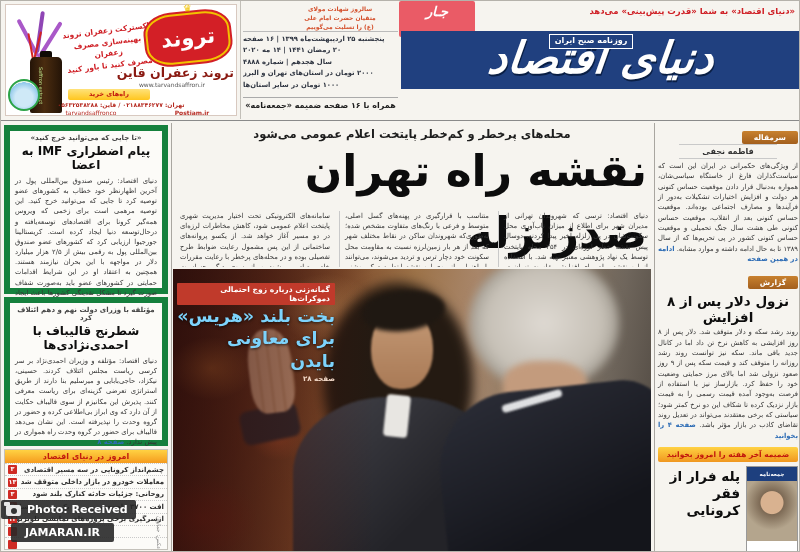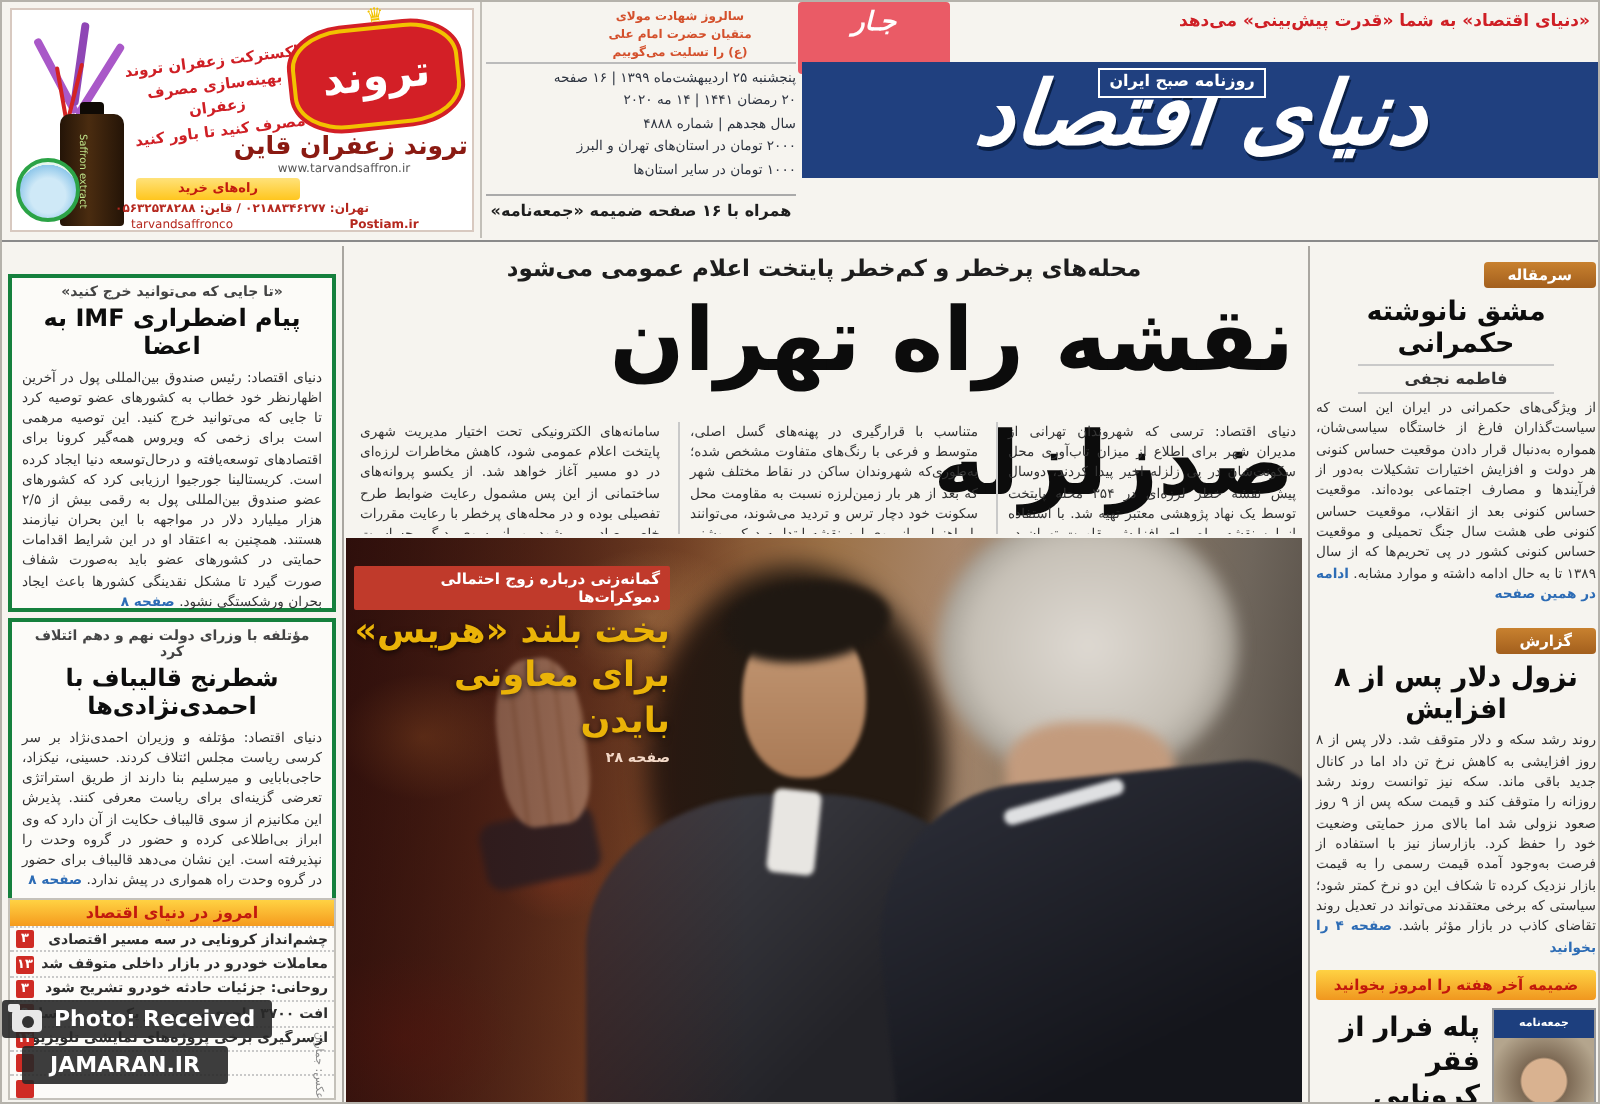--- a/index.html
+++ b/index.html
@@ -47,31 +47,31 @@
   .tagline{left:540px;top:5px;width:254px;font-size:8.5px;font-weight:bold;color:#cf1f25;text-align:right;}
 
   
   .mast{left:400px;top:30px;width:400px;height:58px;background:#20407f;}
   .mast-title{left:0;top:-6px;width:400px;height:66px;color:#fff;font-family:"DejaVu Serif",serif;
               font-style:italic;font-weight:bold;font-size:44px;line-height:66px;text-align:center;
               transform:skewX(-6deg);text-shadow:1px 2px 0 #0a1f45;}
   .mast-sub{left:148px;top:3px;width:84px;height:15px;border:1.5px solid #fff;background:#20407f;
             color:#fff;font-size:8px;font-weight:bold;text-align:center;line-height:12px;}
   .dates{left:242px;top:30px;width:155px;border-top:1px solid #bbb;padding-top:2px;
-         font-size:6.8px;line-height:11.4px;color:#2e3440;font-weight:normal;text-align:right;}
+         font-size:6.8px;line-height:11.4px;color:#2e3440;font-weight:bold;text-align:left;}
   .dates .dl{white-space:nowrap;overflow:hidden;}
   .supnote{left:242px;top:96px;width:155px;border-top:1px solid #aaa;padding-top:3px;
            font-size:8px;font-weight:bold;color:#1d1d1d;text-align:center;}
 
   .hdiv{left:0;top:119px;width:800px;height:1px;background:#8a8a8a;}
   .vdiv-l{left:170px;top:122px;width:1px;height:430px;background:#a9a6a0;}
   .vdiv-r{left:653px;top:122px;width:1px;height:430px;background:#a9a6a0;}
 
   
-  .lbox{background:#fcfbf8;border:2px solid #15803d;padding:3px 5px;margin-top:12px;}
+  .lbox{background:#fcfbf8;border:6px solid #15803d;padding:3px 5px;}
   .box-imf{left:3px;top:124px;width:164px;height:169px;}
   .box-chess{left:3px;top:296px;width:164px;height:149px;}
   .lk{font-size:7px;font-weight:bold;color:#444;text-align:center;}
   .lh{font-size:12px;font-weight:900;color:#0d0d0d;text-align:center;line-height:1.2;margin:2px 0 3px;}
   .lb{font-size:6.8px;line-height:1.5;color:#333;text-align:justify;}
   .box-today{left:3px;top:448px;width:164px;height:101px;border:1px solid #c4c1ba;background:#fcfbf8;}
   .today-head{height:13px;background:linear-gradient(#ffd243,#f59b1e);color:#c21a0e;font-size:8px;
               font-weight:bold;text-align:center;line-height:13px;}
   .trow{display:flex;align-items:center;justify-content:space-between;height:12.4px;
         padding:0 3px;border-top:1px dotted #c9c9c9;}
@@ -119,21 +119,21 @@
   .b-neck{left:330px;top:92px;width:84px;height:54px;background:#c39b7d;border-radius:40%;filter:blur(3px);}
   .b-suit{left:268px;top:118px;width:240px;height:180px;border-radius:32% 22% 0 0/44% 34% 0 0;
           background:linear-gradient(160deg,#2c2e38,#14151b 70%);transform:rotate(-6deg);filter:blur(1px);}
   .b-collar{left:328px;top:128px;width:62px;height:8px;background:#dfe0e2;border-radius:4px;
             transform:rotate(-16deg);filter:blur(1px);}
   .ph-shade{left:0;top:0;width:100%;height:100%;
             background:linear-gradient(to left, transparent 58%, rgba(60,16,10,.4) 76%, rgba(46,10,8,.66) 100%);}
   .ph-text{left:4px;top:14px;width:158px;text-align:right;}
   .ph-kick{display:inline-block;background:#c03a2b;color:#fff;font-size:7.6px;font-weight:bold;
            padding:2px 5px;border-radius:1px;}
-  .ph-h{color:#eab308;font-size:17.5px;font-weight:900;line-height:1.28;
+  .ph-h{color:#7dd3fc;font-size:17.5px;font-weight:900;line-height:1.28;
         text-shadow:0 1px 3px rgba(0,0,0,.7);}
   .ph-pg{color:#f3d9c8;font-size:7px;font-weight:bold;margin-top:3px;}
   .vcredit{left:155px;top:496px;height:52px;writing-mode:vertical-rl;font-size:5.5px;color:#8a8a8a;}
 
   
   .wm{left:0;top:497px;direction:ltr;}
   .wm-row{position:relative;background:rgba(40,40,40,.9);color:#fff;font-weight:bold;font-size:11px;
           padding:3px 8px 3px 26px;display:inline-block;border-radius:2px;margin-bottom:2px;}
   .wm-row2{padding:3px 14px;margin-left:10px;display:inline-block;background:rgba(40,40,40,.9);
            color:#fff;font-weight:bold;font-size:11px;border-radius:2px;}
@@ -236,21 +236,21 @@
     <div class="today-head">امروز در دنیای اقتصاد</div>
     <div class="trow">
       <span class="tl">چشم‌انداز کرونایی در سه مسیر اقتصادی</span>
       <span class="tb">۳</span>
     </div>
     <div class="trow">
       <span class="tl">معاملات خودرو در بازار داخلی متوقف شد</span>
       <span class="tb">۱۳</span>
     </div>
     <div class="trow">
-      <span class="tl">روحانی: جزئیات حادثه خودرو تشریح شود</span>
+      <span class="tl">روحانی: جزئیات حادثه کنارک بلند شود</span>
       <span class="tb">۳</span>
     </div>
     <div class="trow">
       <span class="tl">افت ۳۷۰۰ واحدی بورس در یک روز پرنوسان</span>
       <span class="tb">۹</span>
     </div>
     <div class="trow">
       <span class="tl">ازسرگیری برخی پروژه‌های نمایشی تلویزیون</span>
       <span class="tb">۱۴</span>
     </div>
@@ -300,21 +300,20 @@
     <div class="wm-row">
       <span class="cam"></span>
       <span>Photo: Received</span>
     </div><br>
     <div class="wm-row2">JAMARAN.IR</div>
   </div>
 
   <div class="abs rrail">
     <div>
       <span class="rlabel">سرمقاله</span>
-      <div class="rtitle">مشق نانوشته حکمرانی</div>
       <div class="rauthor">فاطمه نجفی</div>
       <div class="rbody">
         <span>از ویژگی‌های حکمرانی در ایران این است که سیاست‌گذاران فارغ از خاستگاه سیاسی‌شان، همواره به‌دنبال قرار دادن موقعیت حساس کنونی هر دولت و افزایش اختیارات تشکیلات به‌دور از فرآیندها و مصارف اجتماعی بوده‌اند. موقعیت حساس کنونی بعد از انقلاب، موقعیت حساس کنونی طی هشت سال جنگ تحمیلی و موقعیت حساس کنونی کشور در پی تحریم‌ها که از سال ۱۳۸۹ تا به حال ادامه داشته و موارد مشابه.</span>
         <span class="blue">ادامه در همین صفحه</span>
       </div>
     </div>
 
     <div style="margin-top:6px;">
       <span class="rlabel">گزارش</span>
       <div class="rtitle">نزول دلار پس از ۸ افزایش</div>

